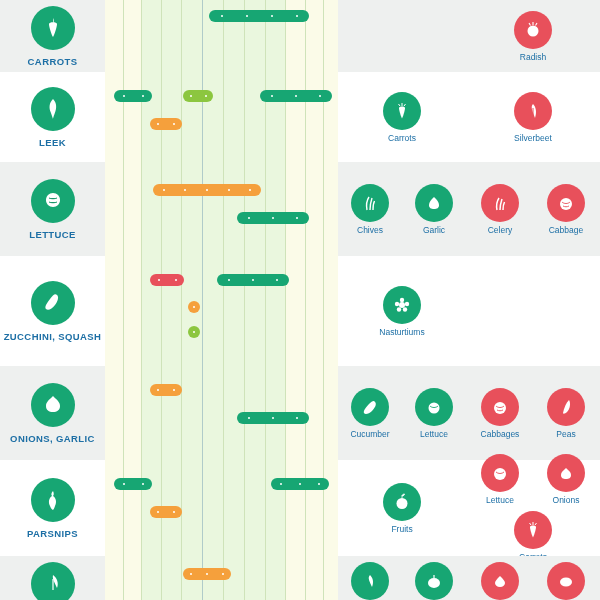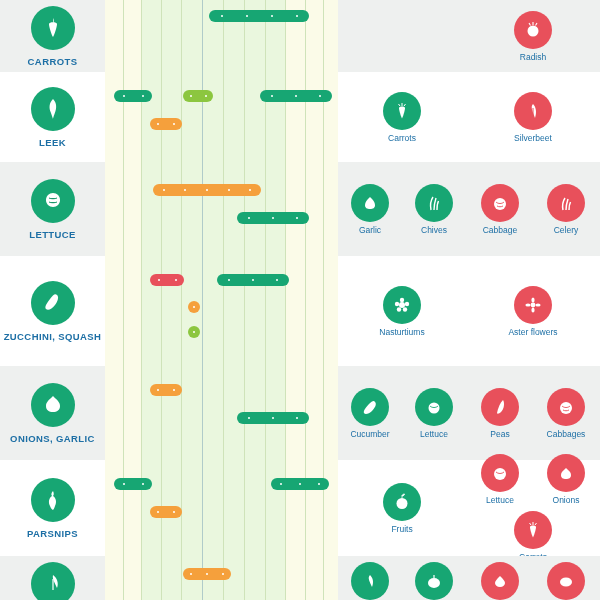--- a/index.html
+++ b/index.html
@@ -222,51 +222,51 @@
             <path d="M13 5c4 0 7 3 7 7s-3 7-7 7-7-3-7-7 3-7 7-7z" fill="#fff"></path>
             <path d="M9 10c2 1 6 1 8 0M9 14c2 1 6 1 8 0" stroke="#17a673" stroke-width="1"></path>
           </svg>
       </div>
       <div class="cap">LETTUCE</div>
     </div>
     <div class="companions">
       <div class="item green">
         <div class="circ green mid">
           <svg width="20" height="20" viewBox="0 0 20 20">
+              <path d="M7 17c-1-5 0-10 2-13M10 17c0-5 1-9 2-12M13 17c0-4 .5-7 1.5-9" stroke="#fff" stroke-width="1.4" fill="none"></path>
+            </svg>
+        </div>
+        <div class="nm">Chives</div>
+      </div>
+      <div class="item green">
+        <div class="circ green mid">
+          <svg width="20" height="20" viewBox="0 0 20 20">
               <path d="M10 4c3 3 5 5 5 8s-2 4-5 4-5-1-5-4 2-5 5-8z" fill="#fff"></path>
             </svg>
         </div>
         <div class="nm">Garlic</div>
       </div>
-      <div class="item green">
-        <div class="circ green mid">
-          <svg width="20" height="20" viewBox="0 0 20 20">
-              <path d="M7 17c-1-5 0-10 2-13M10 17c0-5 1-9 2-12M13 17c0-4 .5-7 1.5-9" stroke="#fff" stroke-width="1.4" fill="none"></path>
-            </svg>
-        </div>
-        <div class="nm">Chives</div>
-      </div>
     </div>
     <div class="foes">
+      <div class="item red">
+        <div class="circ red mid">
+          <svg width="20" height="20" viewBox="0 0 20 20">
+              <path d="M7 17c-1-5 0-9 2-12M10 17c0-5 1-8 2-11M13 17c0-4 .5-6 1.5-8" stroke="#fff" stroke-width="1.5" fill="none"></path>
+            </svg>
+        </div>
+        <div class="nm">Celery</div>
+      </div>
       <div class="item red">
         <div class="circ red mid">
           <svg width="20" height="20" viewBox="0 0 20 20">
               <circle cx="10" cy="11" r="6" fill="#fff"></circle>
               <path d="M6 9c2 2 6 2 8 0M7 13c2 1 4 1 6 0" stroke="#e8505b" stroke-width=".9" fill="none"></path>
             </svg>
         </div>
         <div class="nm">Cabbage</div>
-      </div>
-      <div class="item red">
-        <div class="circ red mid">
-          <svg width="20" height="20" viewBox="0 0 20 20">
-              <path d="M7 17c-1-5 0-9 2-12M10 17c0-5 1-8 2-11M13 17c0-4 .5-6 1.5-8" stroke="#fff" stroke-width="1.5" fill="none"></path>
-            </svg>
-        </div>
-        <div class="nm">Celery</div>
       </div>
     </div>
   </div>
 
   <div class="row plain" style="height:110px">
     <div class="cal">
       <div class="band" style="left:0;width:36px;background:#fbfbe8;"></div>
       <div class="band" style="left:36px;width:144px;background:#eaf7de;"></div>
       <div class="band" style="left:180px;width:53px;background:#fbfbe8;"></div>
       <div class="vline" style="left:18px"></div>
@@ -313,34 +313,20 @@
               <circle cx="15" cy="9" r="2.2" fill="#fff"></circle>
               <circle cx="13" cy="14.5" r="2.2" fill="#fff"></circle>
               <circle cx="7" cy="14.5" r="2.2" fill="#fff"></circle>
               <circle cx="5" cy="9" r="2.2" fill="#fff"></circle>
             </svg>
         </div>
         <div class="nm">Nasturtiums</div>
       </div>
     </div>
     <div class="foes">
-      <div class="item red">
-        <div class="circ red mid">
-          <svg width="20" height="20" viewBox="0 0 20 20">
-              <circle cx="10" cy="10" r="2.4" fill="#fff"></circle>
-              <g fill="#fff">
-                <ellipse cx="10" cy="5" rx="1.6" ry="2.6"></ellipse>
-                <ellipse cx="10" cy="15" rx="1.6" ry="2.6"></ellipse>
-                <ellipse cx="5" cy="10" rx="2.6" ry="1.6"></ellipse>
-                <ellipse cx="15" cy="10" rx="2.6" ry="1.6"></ellipse>
-              </g>
-            </svg>
-        </div>
-        <div class="nm">Aster flowers</div>
-      </div>
     </div>
   </div>
 
   <div class="row alt" style="height:94px">
     <div class="cal">
       <div class="band" style="left:0;width:36px;background:#fbfbe8;"></div>
       <div class="band" style="left:36px;width:144px;background:#eaf7de;"></div>
       <div class="band" style="left:180px;width:53px;background:#fbfbe8;"></div>
       <div class="vline" style="left:18px"></div>
         <div class="vline" style="left:36px"></div>
@@ -387,34 +373,34 @@
               <path d="M6 9c2 2 6 2 8 0" stroke="#17a673" stroke-width=".9" fill="none"></path>
             </svg>
         </div>
         <div class="nm">Lettuce</div>
       </div>
     </div>
     <div class="foes">
       <div class="item red">
         <div class="circ red mid">
           <svg width="20" height="20" viewBox="0 0 20 20">
-              <path d="M13 3c2 3 1 9-2 12-2 2-4 2-4 1 1-5 3-10 6-13z" fill="#fff"></path>
-            </svg>
-        </div>
-        <div class="nm">Peas</div>
-      </div>
-      <div class="item red">
-        <div class="circ red mid">
-          <svg width="20" height="20" viewBox="0 0 20 20">
               <circle cx="10" cy="11" r="6" fill="#fff"></circle>
               <path d="M6 9c2 2 6 2 8 0M7 13c2 1 4 1 6 0" stroke="#e8505b" stroke-width=".9" fill="none"></path>
             </svg>
         </div>
         <div class="nm">Cabbages</div>
       </div>
+      <div class="item red">
+        <div class="circ red mid">
+          <svg width="20" height="20" viewBox="0 0 20 20">
+              <path d="M13 3c2 3 1 9-2 12-2 2-4 2-4 1 1-5 3-10 6-13z" fill="#fff"></path>
+            </svg>
+        </div>
+        <div class="nm">Peas</div>
+      </div>
     </div>
   </div>
 
   <div class="row plain" style="height:96px">
     <div class="cal">
       <div class="band" style="left:0;width:36px;background:#fbfbe8;"></div>
       <div class="band" style="left:36px;width:144px;background:#eaf7de;"></div>
       <div class="band" style="left:180px;width:53px;background:#fbfbe8;"></div>
       <div class="vline" style="left:18px"></div>
         <div class="vline" style="left:36px"></div>

